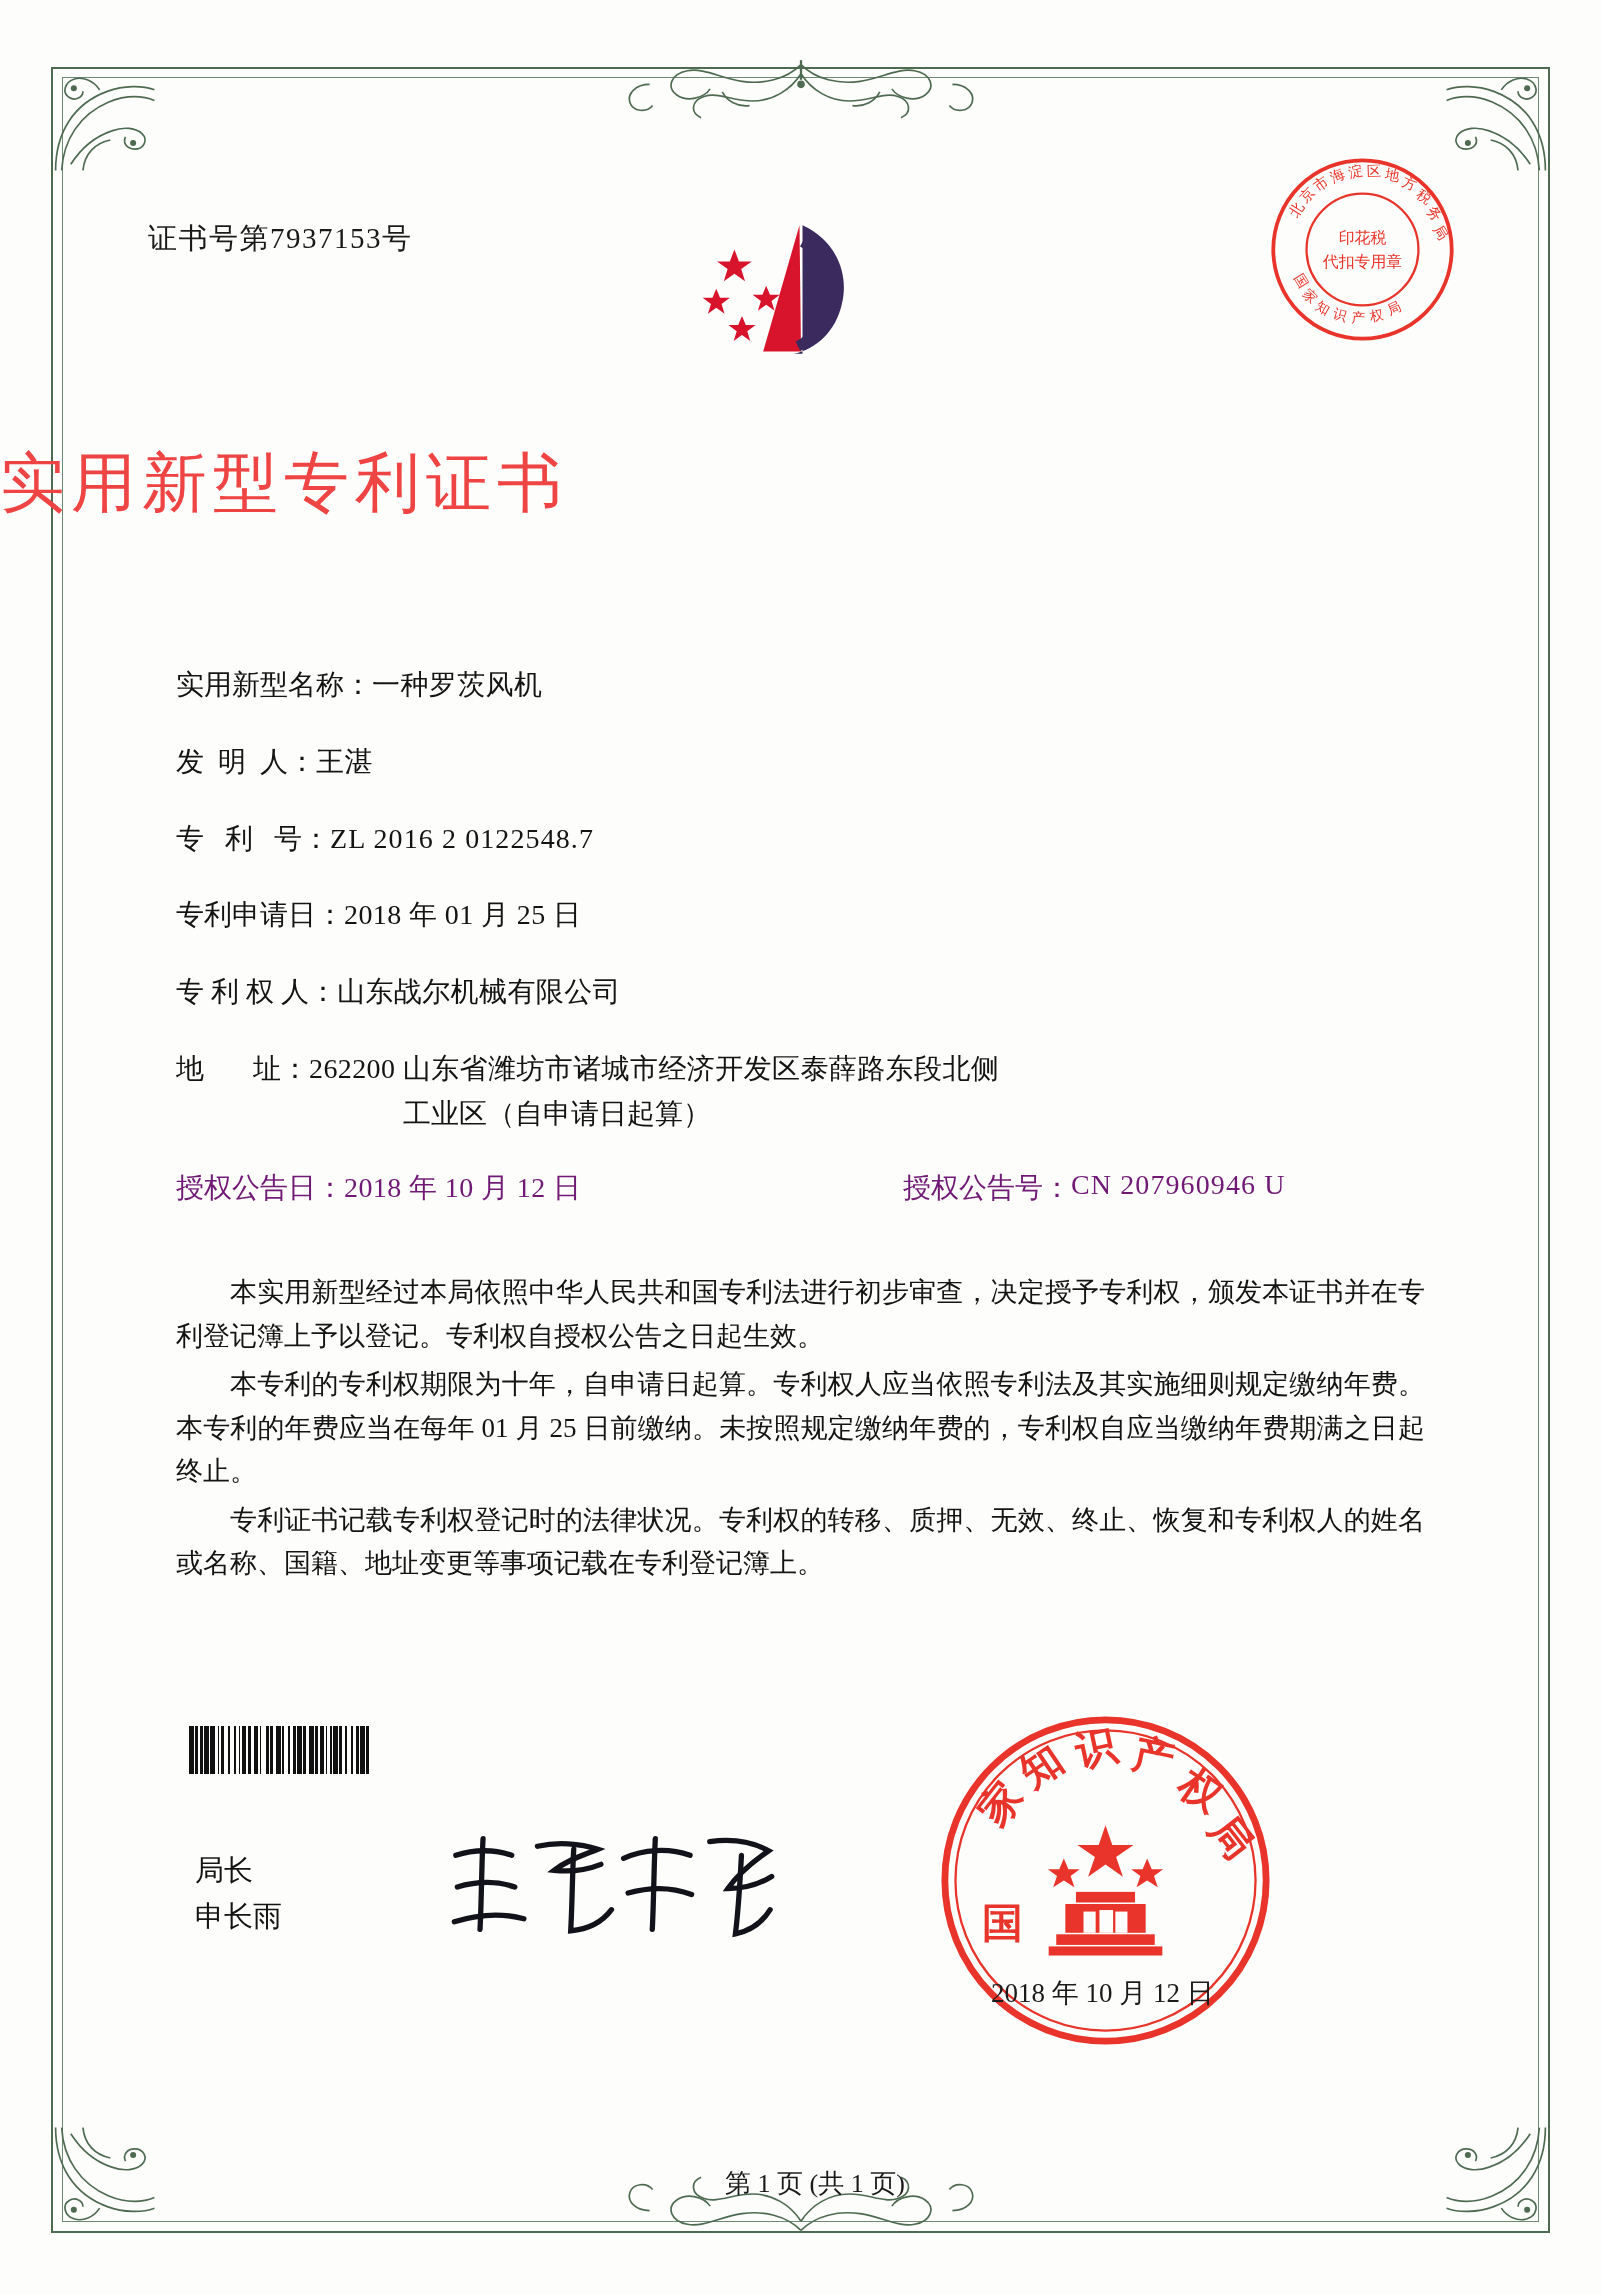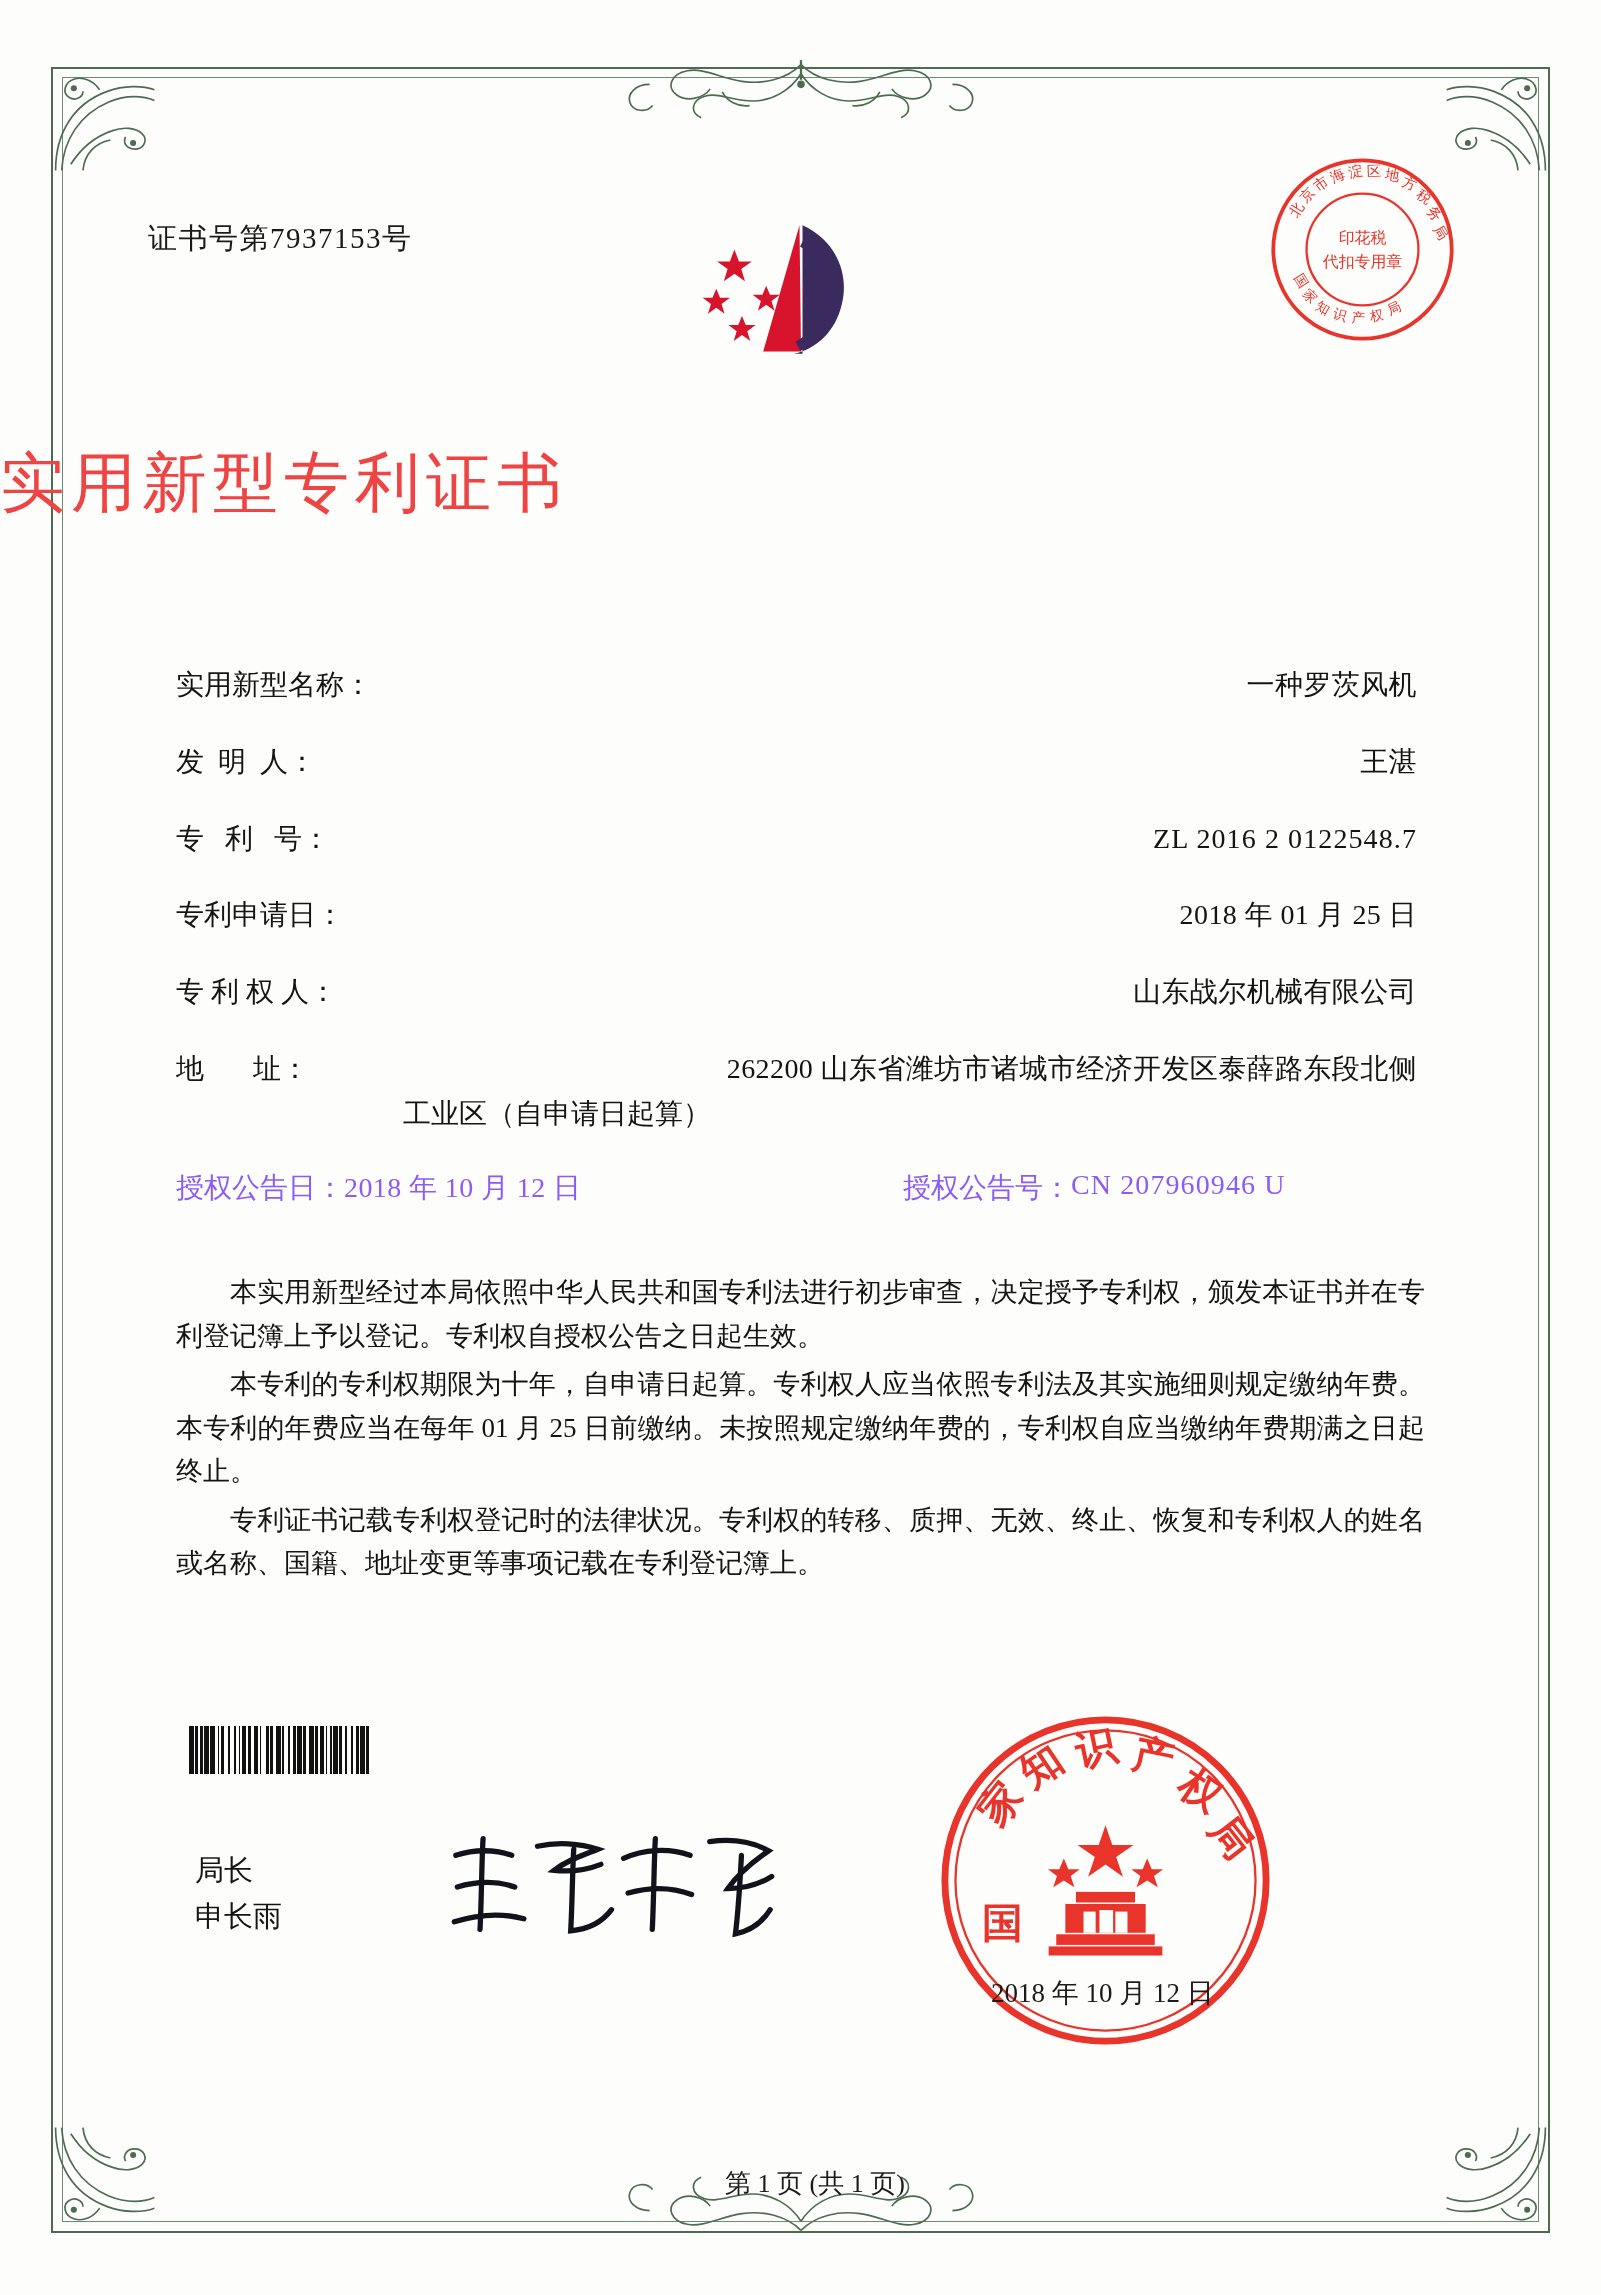--- a/index.html
+++ b/index.html
@@ -118,21 +118,20 @@
     top: 666px;
     width: 1241px;
   }
   .field-row {
     display: flex;
     align-items: flex-start;
     margin-bottom: 39px;
     font-size: 28px;
     color: #141414;
     line-height: 1.35;
-    text-align: right;
   }
   .field-label {
     white-space: pre;
     flex: 0 0 auto;
   }
   .field-value {
     flex: 1 1 auto;
     letter-spacing: 0.4px;
   }
   .field-value.mono {
@@ -142,21 +141,21 @@
   .field-row.tight { margin-bottom: 7.6px; }
   .field-cont {
     margin-left: 227px;
     font-size: 28px;
     color: #141414;
     margin-bottom: 36px;
   }
   .dual-row {
     display: flex;
     font-size: 28px;
-    color: #8b5cf6;
+    color: #701a75;
     margin-bottom: 33px;
   }
   .dual-left { width: 727px; display: flex; }
   .dual-right { display: flex; }
 
   
   .paragraphs {
     position: absolute;
     left: 176px;
     top: 1271px;

